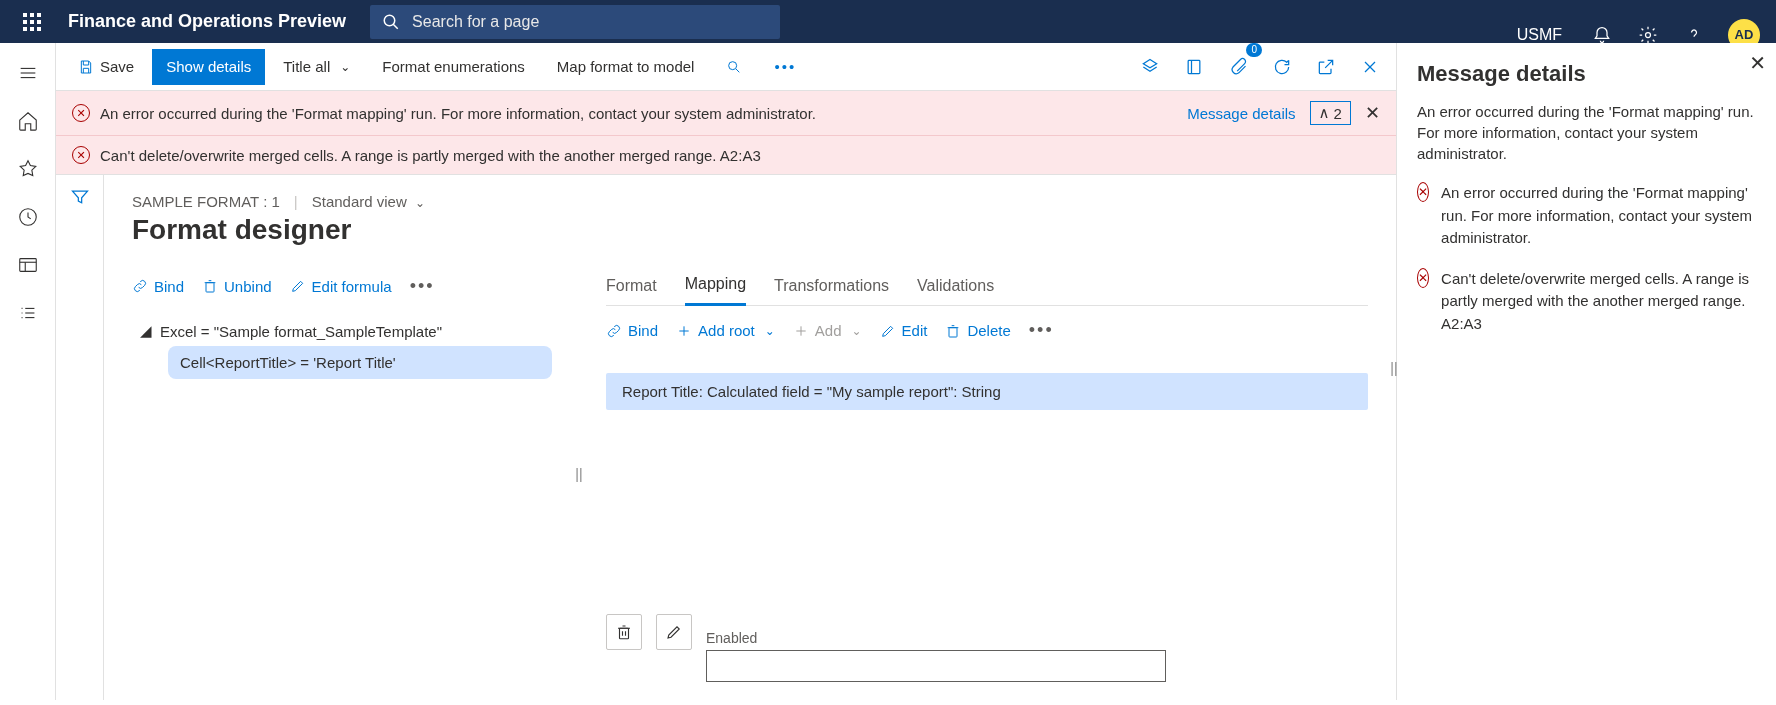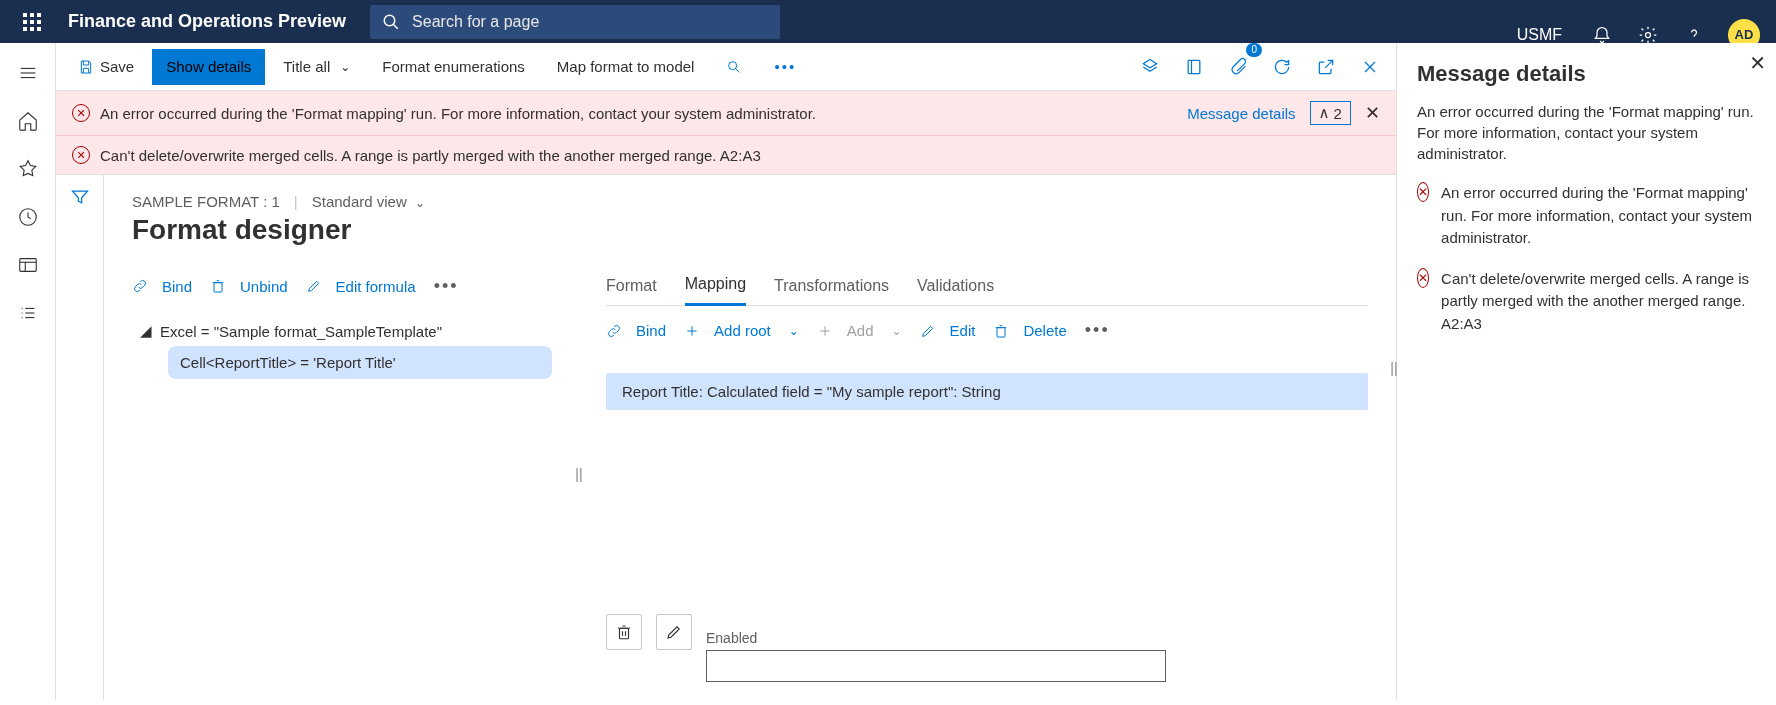--- a/index.html
+++ b/index.html
@@ -29,21 +29,21 @@
   .rail-item { width: 48px; height: 44px; display: flex; align-items: center; justify-content: center; cursor: pointer; }
   .rail-item svg { width: 22px; height: 22px; stroke: #323130; fill: none; stroke-width: 1.2; }
   
   
   .content-area { flex: 1; display: flex; min-width: 0; }
   .main-content { flex: 1; display: flex; flex-direction: column; min-width: 0; }
   
   
   .command-bar { height: 48px; border-bottom: 1px solid #e1e1e1; display: flex; align-items: center; padding: 0 8px; gap: 4px; }
   .cmd-item { height: 36px; padding: 0 14px; display: flex; align-items: center; gap: 6px; cursor: pointer; font-size: 15px; }
-  .cmd-item.active { background: #0078d4; color: #000000; }
+  .cmd-item.active { background: #0078d4; color: #ffffff; }
   .cmd-item svg { width: 16px; height: 16px; stroke: #0078d4; fill: none; stroke-width: 1.5; }
   .cmd-right { margin-left: auto; display: flex; align-items: center; gap: 8px; }
   .cmd-right .cmd-icon { width: 36px; height: 36px; display: flex; align-items: center; justify-content: center; cursor: pointer; }
   .cmd-right svg { width: 20px; height: 20px; stroke: #0078d4; fill: none; stroke-width: 1.5; }
   .attach-badge { position: relative; }
   .attach-badge .badge { position: absolute; top: -6px; right: -6px; background: #0078d4; color: #fff; border-radius: 8px; font-size: 10px; padding: 0 5px; line-height: 14px; }
   .chev { font-size: 12px; margin-left: 4px; }
   
   
   .msg-banner { display: flex; align-items: center; padding: 10px 16px; background: #fde7e9; border-bottom: 1px solid #f4c8cc; font-size: 15px; }
@@ -60,21 +60,21 @@
   .designer-main { flex: 1; padding: 18px 28px; display: flex; flex-direction: column; min-width: 0; }
   .breadcrumb-row { display: flex; align-items: center; gap: 14px; font-size: 15px; color: #605e5c; }
   .breadcrumb-sep { color: #c8c6c4; }
   .page-title { font-size: 28px; font-weight: 600; margin-top: 4px; }
   
   .columns { display: flex; gap: 24px; margin-top: 20px; flex: 1; min-height: 0; position: relative; }
   .col-left { width: 420px; display: flex; flex-direction: column; }
   .col-right { flex: 1; display: flex; flex-direction: column; min-width: 0; }
   
   .col-toolbar { display: flex; align-items: center; gap: 18px; height: 40px; }
-  .tb-item { display: flex; align-items: center; gap: 14px; color: #0078d4; font-size: 15px; cursor: pointer; justify-content: flex-end; }
+  .tb-item { display: flex; align-items: center; gap: 6px; color: #0078d4; font-size: 15px; cursor: pointer; justify-content: flex-end; }
   .tb-item.disabled { color: #a19f9d; }
   .tb-item svg { width: 16px; height: 16px; stroke: currentColor; fill: none; stroke-width: 1.5; }
   .tb-more { color: #605e5c; font-size: 18px; letter-spacing: 2px; cursor: pointer; }
   
   .tree { margin-top: 10px; }
   .tree-row { display: flex; align-items: center; padding: 6px 8px; font-size: 15px; }
   .tree-row .caret { width: 14px; margin-right: 6px; }
   .tree-child { background: #d0e3ff; border-radius: 8px; margin-left: 36px; padding: 8px 12px; font-size: 15px; }
   
   .tabs { display: flex; gap: 28px; border-bottom: 1px solid #e1e1e1; height: 40px; align-items: flex-end; }

